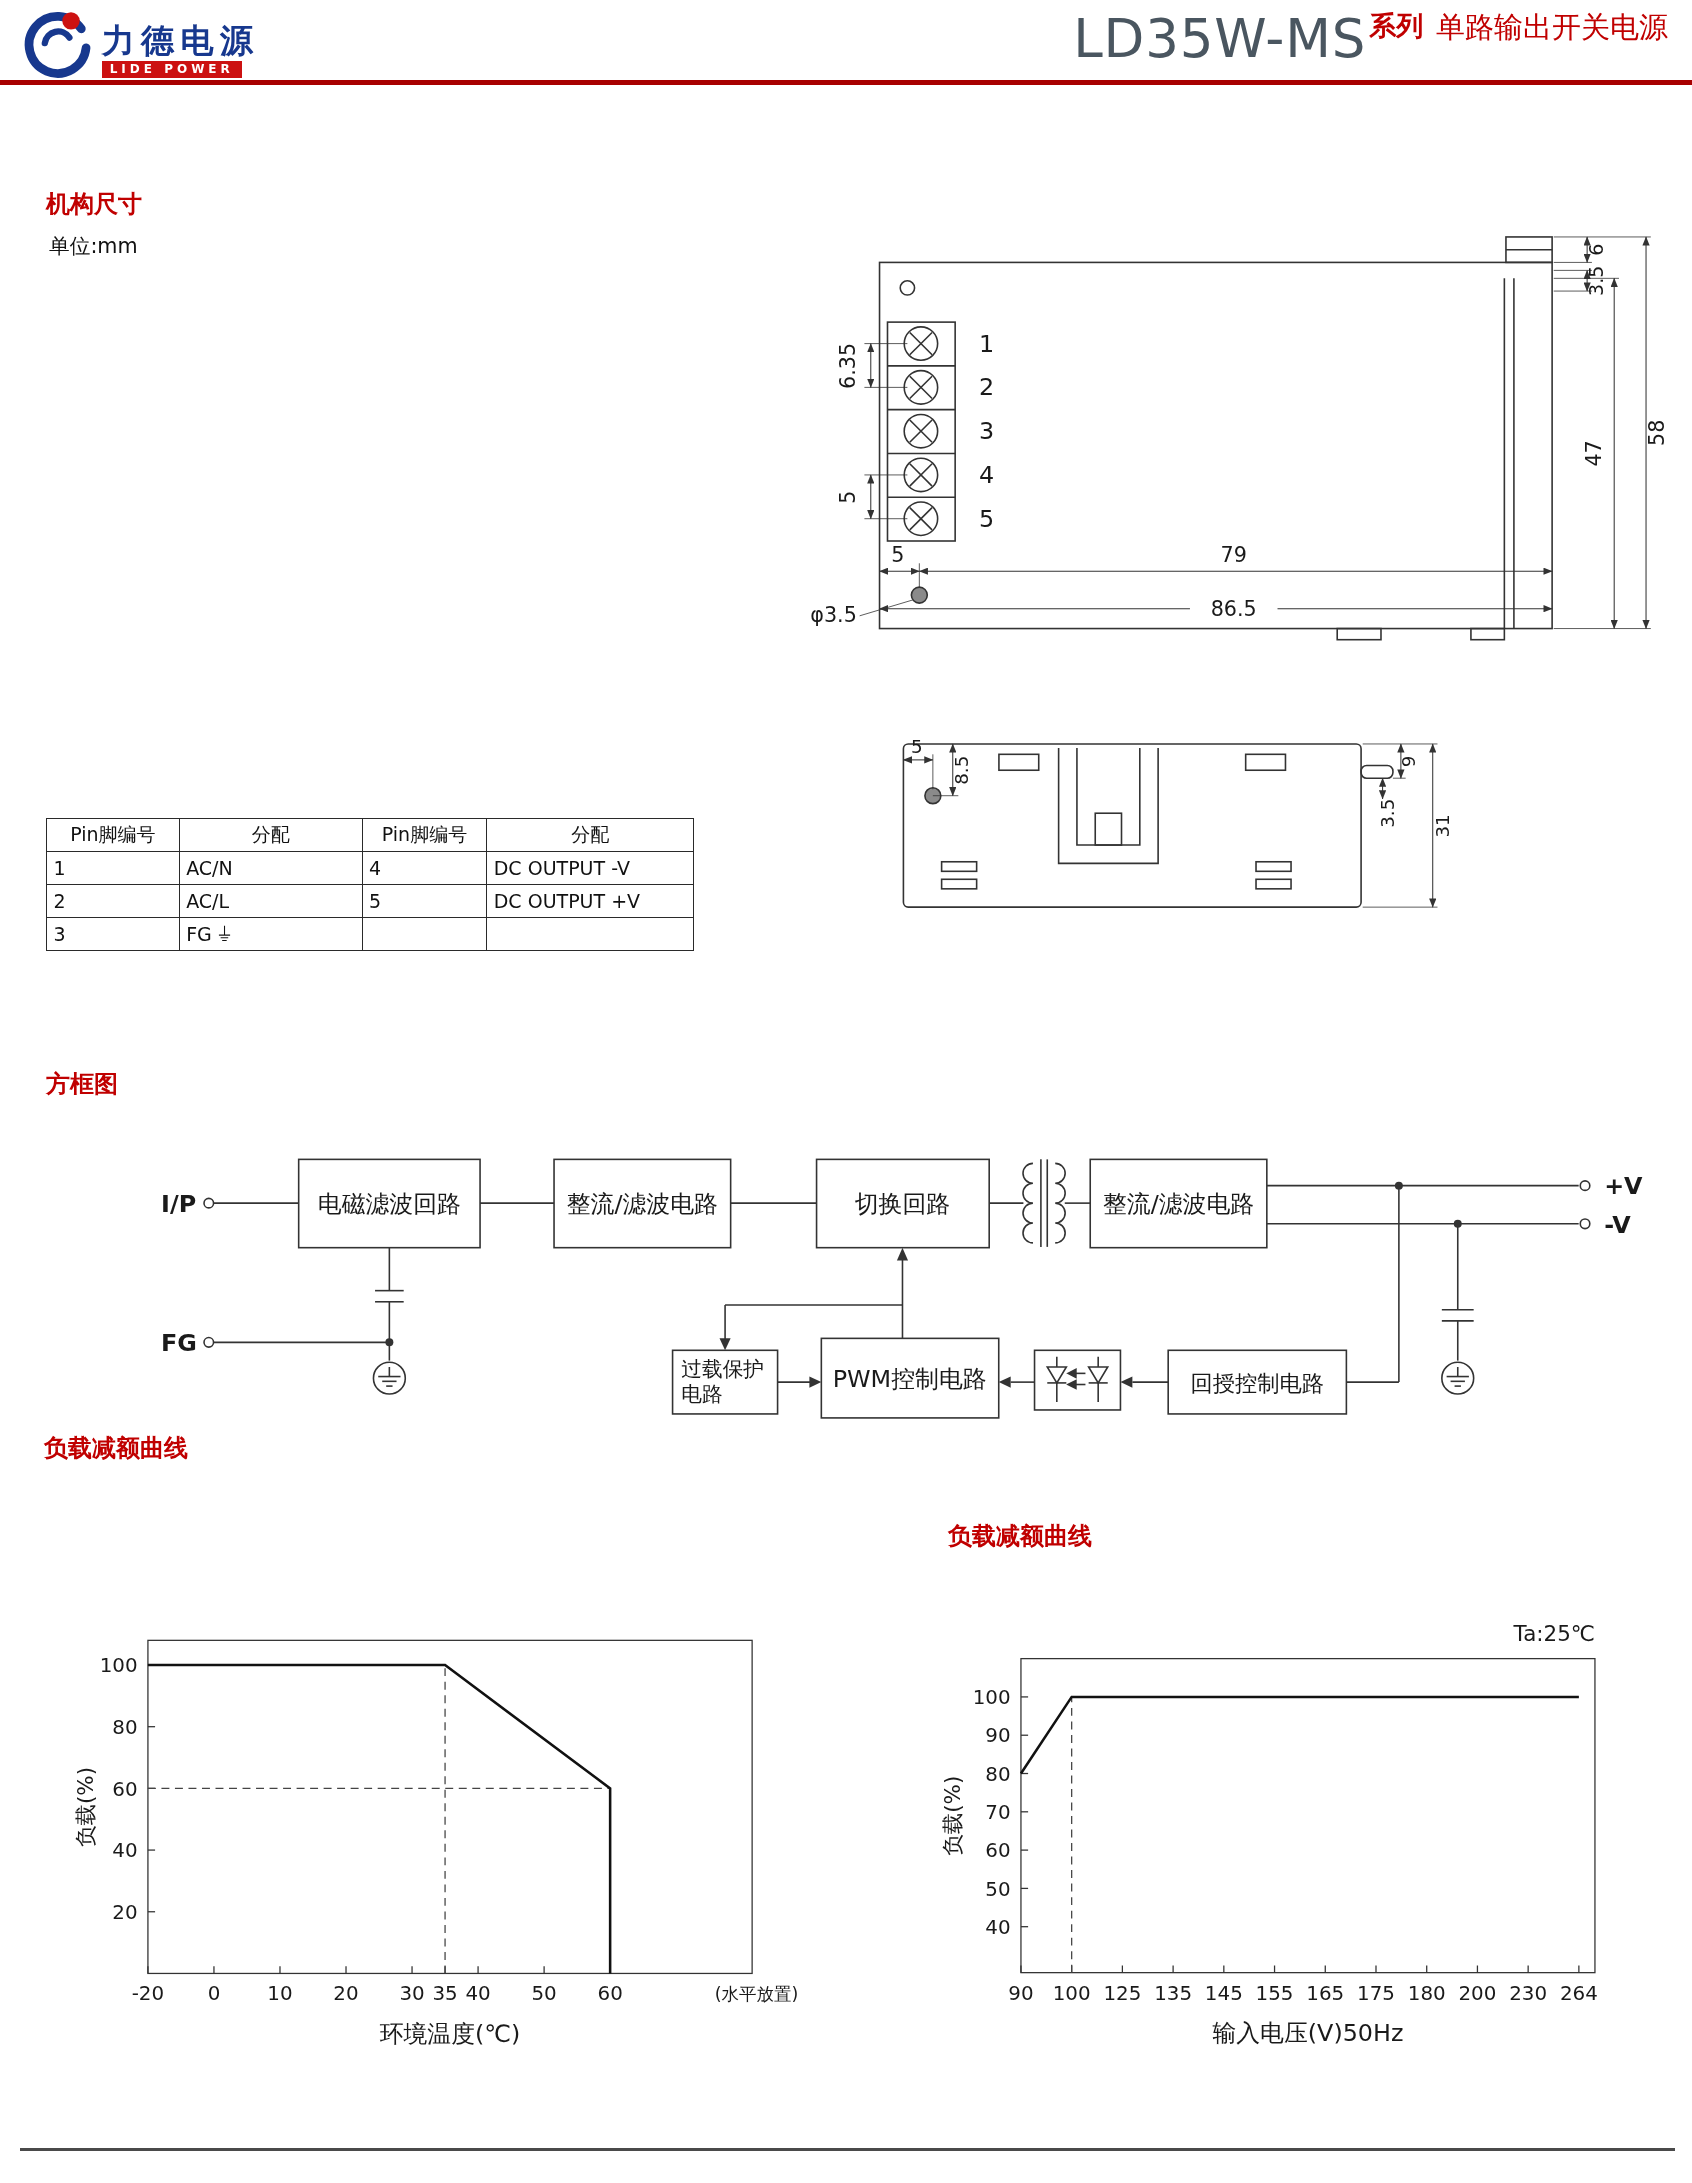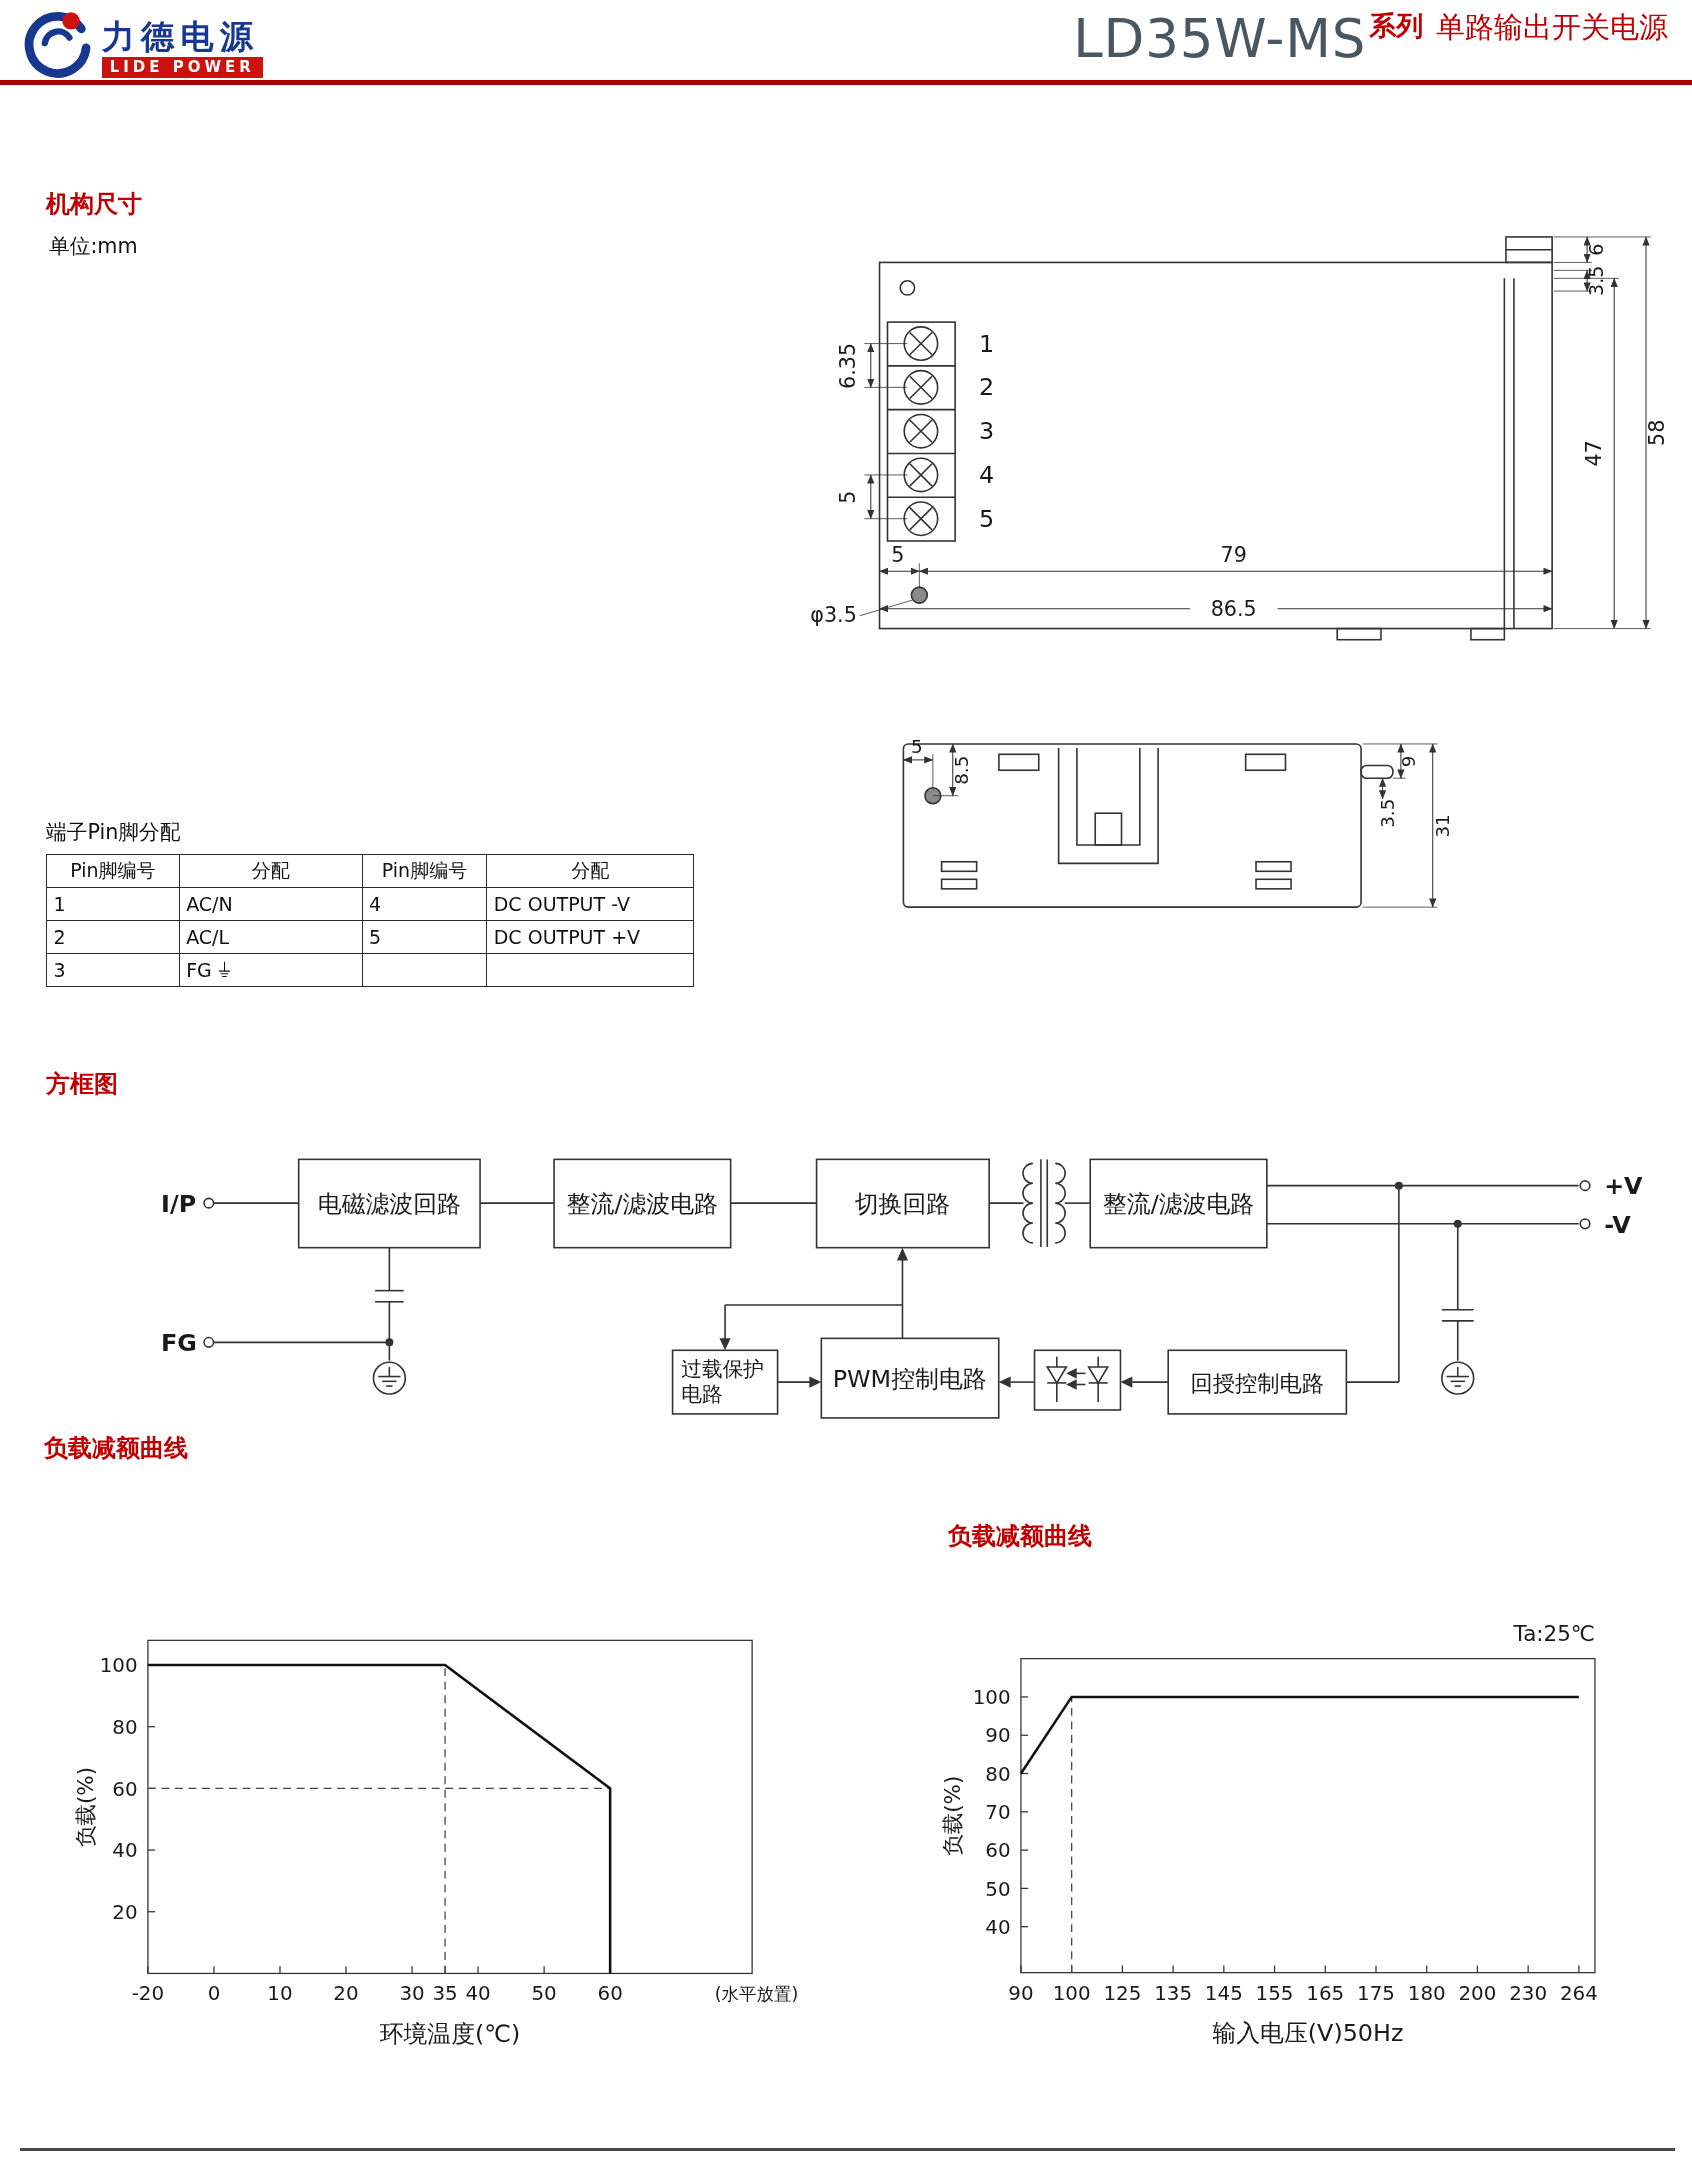--- a/index.html
+++ b/index.html
@@ -29,21 +29,21 @@
 <div class="page">
 
   <div class="abs" style="left:20.7px;top:4.8px;display:flex;align-items:flex-end">
     <svg width="73" height="73" viewBox="0 0 92 92">
       <path d="M 76 30 A 36 36 0 1 0 82 54" fill="none" stroke="#17388e" stroke-width="11" stroke-linecap="round"></path>
       <path d="M 30 48 A 17 17 0 0 1 61 41" fill="none" stroke="#17388e" stroke-width="8" stroke-linecap="round"></path>
       <circle cx="63" cy="20" r="11" fill="#cc1111"></circle>
     </svg>
     <div style="margin-left:8px">
       <div style="font-size:33px;font-weight:bold;color:#17388e;letter-spacing:6.4px;line-height:1.05">力德电源</div>
-      <div style="background:#cc1111;color:#fff;font-size:15px;font-weight:bold;letter-spacing:4px;padding:1.6px 8px;display:inline-block;margin-top:2.4px">LIDE POWER</div>
+      <div style="background:#cc1111;color:#fff;font-size:12px;font-weight:bold;letter-spacing:4px;padding:1.6px 8px;display:inline-block;margin-top:2.4px">LIDE POWER</div>
     </div>
   </div>
 
   <div class="abs" style="right:24px;top:8px;display:flex;align-items:flex-start">
     <span style="font-size:53px;color:#4a5660;letter-spacing:0.8px">LD35W-MS</span>
       <span style="font-size:27px;font-weight:bold;color:#c00000;margin-left:3.2px">系列</span>
       <span style="font-size:29px;font-weight:normal;color:#c00000;margin-left:12.7px">单路输出开关电源</span>
   </div>
 
   <div class="rule-red"></div>
@@ -167,21 +167,20 @@
       <text class="btext" x="788" y="777" text-anchor="middle" transform="rotate(-90 788 777)">9</text>
       <line class="dim" x1="747" y1="798" x2="747" y2="824" marker-start="url(#ar)" marker-end="url(#ar)"></line>
       <text class="btext" x="761" y="842" text-anchor="middle" transform="rotate(-90 761 842)">3.5</text>
       <line class="thin" x1="722" y1="960" x2="816" y2="960"></line>
       <line class="dim" x1="810" y1="755" x2="810" y2="960" marker-start="url(#ar)" marker-end="url(#ar)"></line>
       <text class="btext" x="830" y="858" text-anchor="middle" transform="rotate(-90 830 858)">31</text>
     </g>
   </svg>
 
   <div class="abs" style="left:46px;top:818px">
-    <div style="font-size:20.7px;margin-bottom:8px">端子Pin脚分配</div>
     <table class="pin-table">
       <tbody>
           <tr>
         <th style="width:119px">Pin脚编号</th>
         <th style="width:169px">分配</th>
         <th style="width:111px">Pin脚编号</th>
         <th style="width:193px">分配</th>
       </tr>
       <tr>
         <td>1</td>

